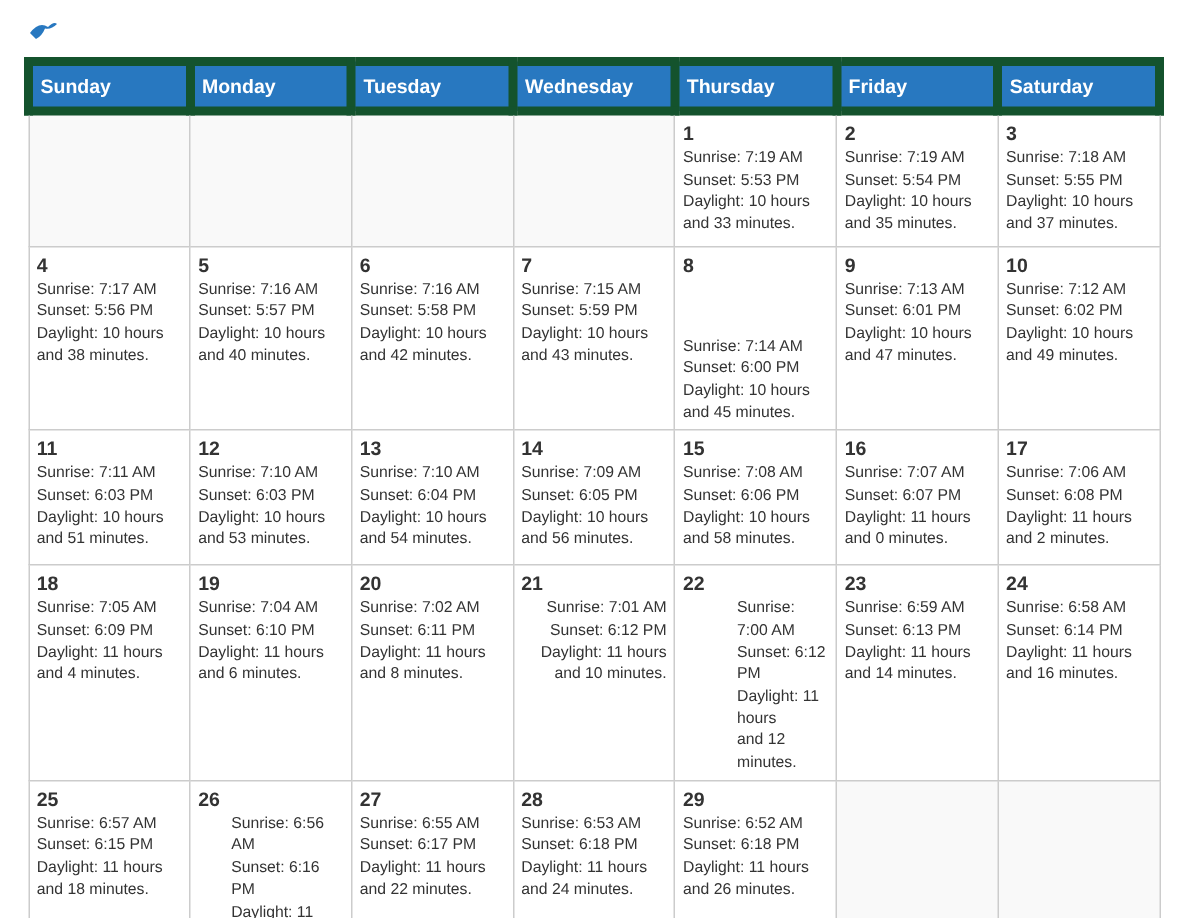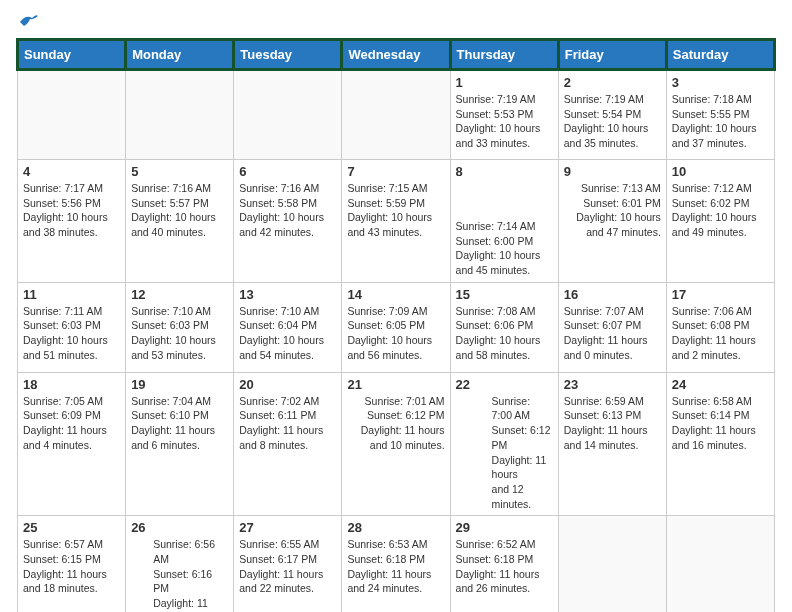--- a/index.html
+++ b/index.html
@@ -51,21 +51,21 @@
       border-collapse: collapse;
       font-size: 11px;
     }
     .calendar th {
       background: #2878c0;
       color: #fff;
       text-align: left;
       padding: 6px 5px;
       font-size: 13px;
       font-weight: bold;
-      border: 3px solid #14532d;
+      border: 6px solid #14532d;
     }
     .calendar td {
       vertical-align: top;
       border: 1px solid #ccc;
       padding: 4px 5px;
       height: 90px;
       width: 108px;
       background: #fff;
     }
     .calendar td.empty {
@@ -174,21 +174,21 @@
         </td>
         <td>
           <span class="day-number">8</span>
           <div class="day-info" style="white-space: pre-line; margin-top: 40px;">Sunrise: 7:14 AM
 Sunset: 6:00 PM
 Daylight: 10 hours
 and 45 minutes.</div>
         </td>
         <td>
           <span class="day-number">9</span>
-          <div class="day-info" style="white-space: pre-line; text-align: right;">Sunrise: 7:13 AM
+          <div class="day-info" style="white-space: pre-line;">Sunrise: 7:13 AM
 Sunset: 6:01 PM
 Daylight: 10 hours
 and 47 minutes.</div>
         </td>
         <td>
           <span class="day-number">10</span>
           <div class="day-info" style="white-space: pre-line;">Sunrise: 7:12 AM
 Sunset: 6:02 PM
 Daylight: 10 hours
 and 49 minutes.</div>

